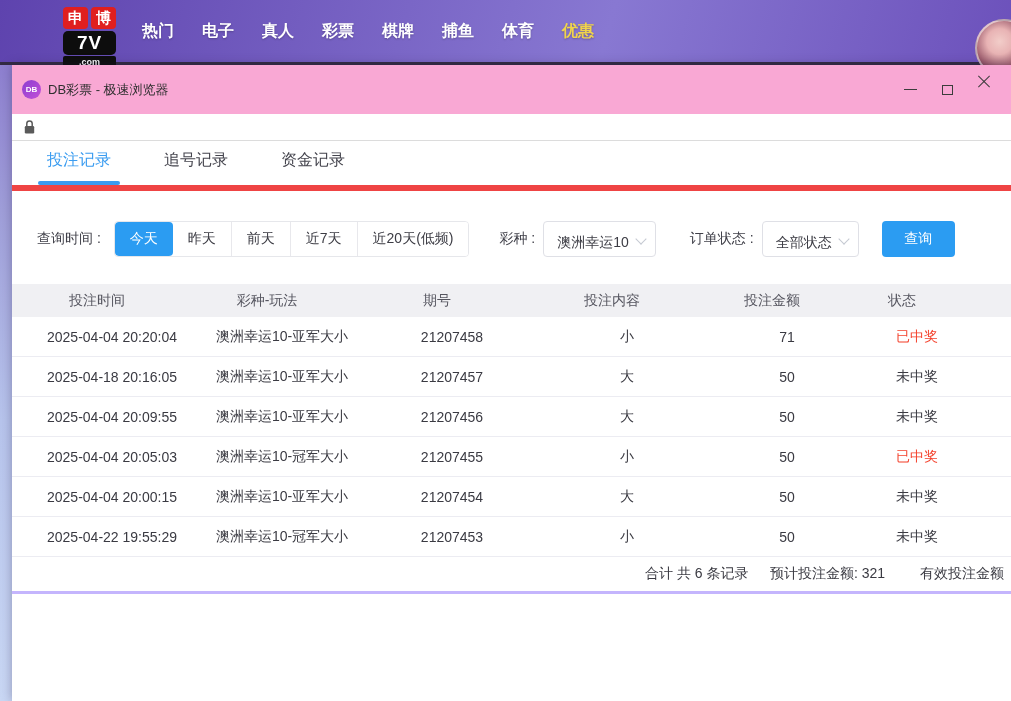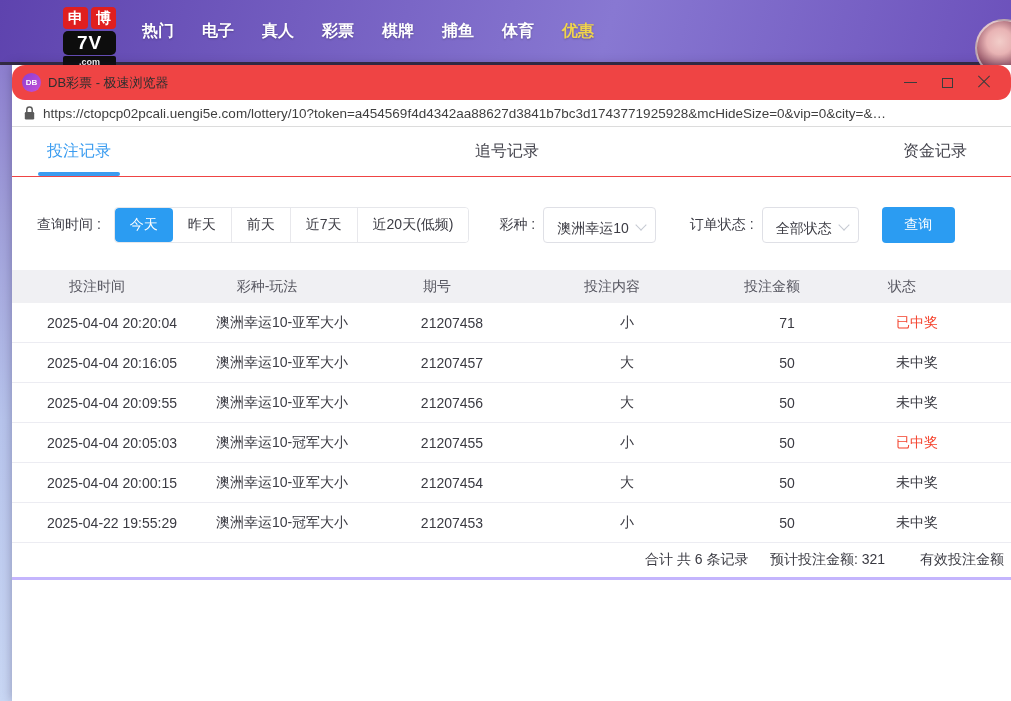--- a/index.html
+++ b/index.html
@@ -25,41 +25,41 @@
     cursor:pointer; text-shadow:0 1px 2px rgba(0,0,0,.25); }
   .nav-item.highlight { color:#f0d34c; }
   .avatar { position:absolute; right:-22px; top:19px; width:58px; height:58px; border-radius:50%;
     border:2px solid rgba(255,255,255,.55);
     background:
       radial-gradient(circle at 42% 38%, #f2cdc9 0%, #e8b3b4 28%, #a06070 55%, #55303f 78%, #352032 100%); }
 
   
   .browser-window { position:absolute; left:12px; top:65px; width:999px; height:636px;
     background:#fff; overflow:hidden; box-shadow:0 0 10px rgba(40,30,70,.35); }
-  .titlebar { height:35px; background:#ef4444; display:flex; align-items:center; padding-left:10px;border-radius:13px; }
+  .titlebar { height:49px; background:#f9a8d4; display:flex; align-items:center; padding-left:10px; }
   .app-icon { width:19px; height:19px; border-radius:50%;
     background:linear-gradient(135deg,#8b3fd0,#c44fd8); color:#fff; font-size:8px; font-weight:bold;
     display:flex; align-items:center; justify-content:center; }
   .win-title { margin-left:7px; font-size:13px; color:#2f2f2f; }
   .win-controls { margin-left:auto; display:flex; align-items:center; height:100%; }
   .ctrl { width:37px; height:100%; display:flex; align-items:center; justify-content:center; cursor:pointer; position:relative; }
   .ctrl.min i { display:block; width:13px; border-top:1.6px solid #3c3c3c; }
   .ctrl.max i { display:block; width:11px; height:10px; border:1.6px solid #3c3c3c; }
   .ctrl.close { margin-right:8px; }
   .ctrl.close i { position:absolute; width:16px; border-top:1.6px solid #3c3c3c; left:10px; top:16px; }
   .ctrl.close i.x1 { transform:rotate(45deg); }
   .ctrl.close i.x2 { transform:rotate(-45deg); }
 
   .urlbar { height:27px; background:#fff; border-bottom:1px solid #dcdcdc;
     display:flex; align-items:center; padding-left:12px; cursor:text; }
   .url-text { margin-left:8px; font-size:13.5px; color:#3f3f3f; white-space:nowrap; }
 
   
-  .tabs { height:50px; border-bottom:1px solid #ef4444; display:flex; align-items:flex-end;
-    padding-left:26px;justify-content:space-between; }
+  .tabs { height:50px; border-bottom:6px solid #ef4444; display:flex; align-items:flex-end;
+    padding-left:26px; }
   .tab { position:relative; font-size:16px; color:#45454e; padding:0 9px 14px 9px; margin-right:35px; cursor:pointer; }
   .tab.active { color:#3a9cf0; }
   .tab.active::after { content:""; position:absolute; left:0; right:0; bottom:0; height:4px;
     border-radius:3px; background:#3a9cf0; }
 
   
   .filters { margin:30px 0 0 25px; display:flex; align-items:center; height:36px; }
   .flabel { font-size:14px; color:#3f3f48; }
   .seg-group { display:flex; height:36px; border:1px solid #e6e7eb; border-radius:4px;
     margin-left:13px; overflow:hidden; background:#fff; }
@@ -137,21 +137,20 @@
             <i class="x2"></i>
           </div>
       </div>
     </div>
 
     <div class="urlbar">
       <svg width="11" height="14" viewBox="0 0 11 14">
         <rect x="0.8" y="6" width="9.4" height="7.4" rx="1.2" fill="#5a5a5a"></rect>
         <path d="M2.8 6 V3.6 a2.7 2.7 0 0 1 5.4 0 V6" fill="none" stroke="#5a5a5a" stroke-width="1.5"></path>
       </svg>
-      <span class="url-text">https://ctopcp02pcali.uengi5e.com/lottery/10?token=a454569f4d4342aa88627d3841b7bc3d1743771925928&amp;mcHideSize=0&amp;vip=0&amp;city=&amp;…</span>
     </div>
 
     <div class="content">
 
       <div class="tabs">
           <div class="tab active">投注记录</div>
           <div class="tab">追号记录</div>
           <div class="tab">资金记录</div>
         </div>
 
@@ -189,21 +188,21 @@
         <div class="tbody">
             <div class="tr">
               <div class="td c0">2025-04-04 20:20:04</div>
               <div class="td c1">澳洲幸运10-亚军大小</div>
               <div class="td c2">21207458</div>
               <div class="td c3">小</div>
               <div class="td c4">71</div>
               <div class="td c5 won">已中奖</div>
             </div>
             <div class="tr">
-              <div class="td c0">2025-04-04 20:16:05</div>
+              <div class="td c0">2025-04-18 20:16:05</div>
               <div class="td c1">澳洲幸运10-亚军大小</div>
               <div class="td c2">21207457</div>
               <div class="td c3">大</div>
               <div class="td c4">50</div>
               <div class="td c5">未中奖</div>
             </div>
             <div class="tr">
               <div class="td c0">2025-04-04 20:09:55</div>
               <div class="td c1">澳洲幸运10-亚军大小</div>
               <div class="td c2">21207456</div>

